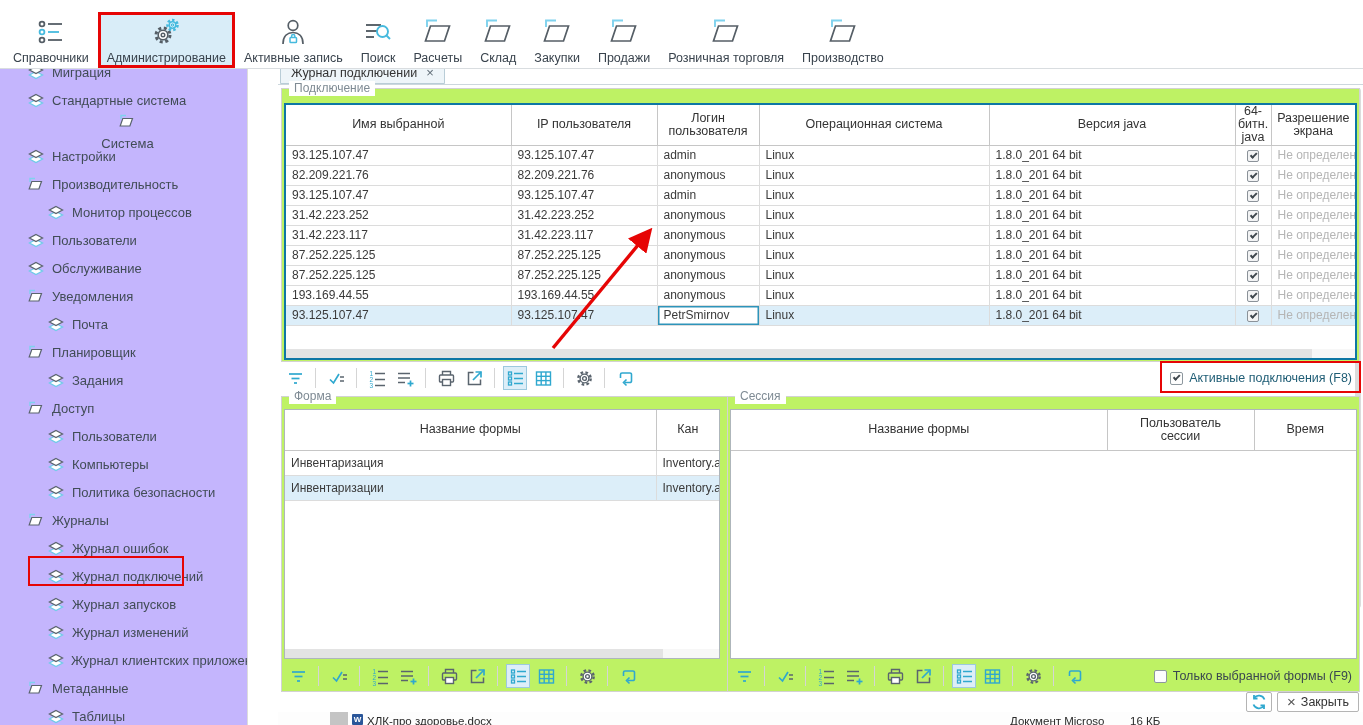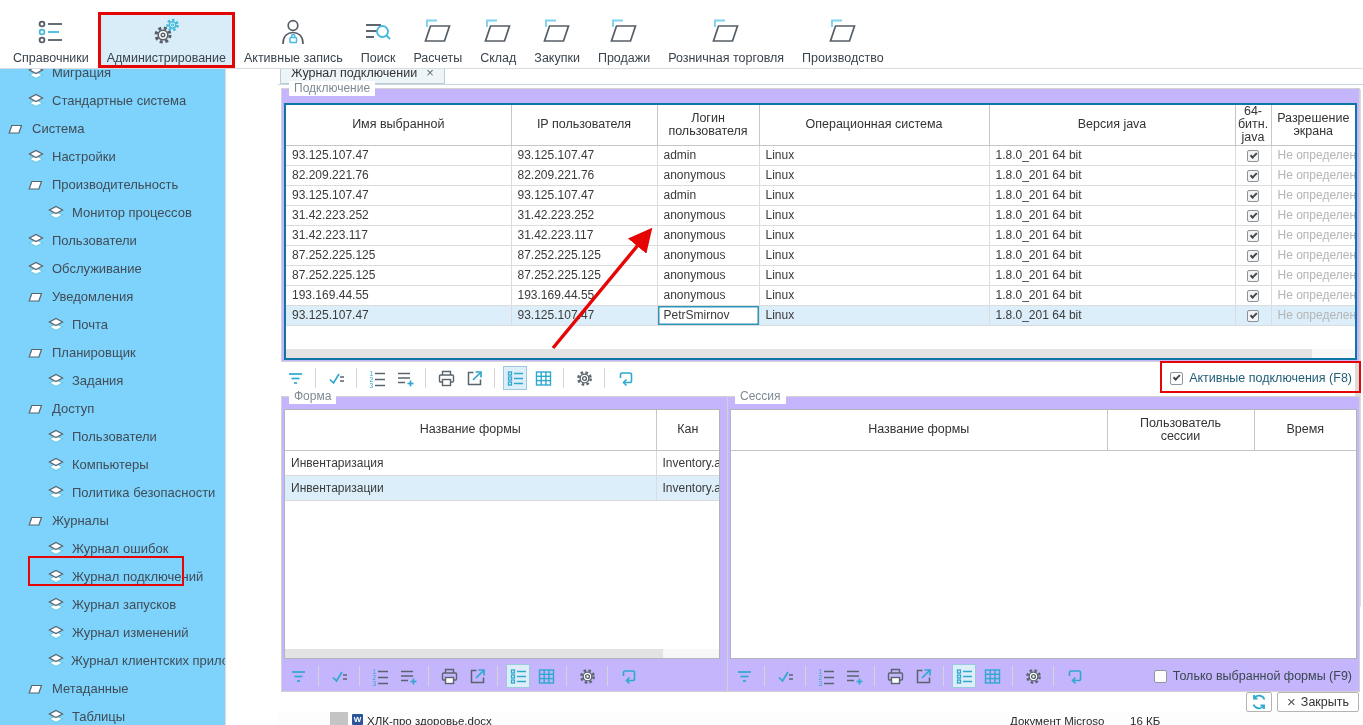--- a/index.html
+++ b/index.html
@@ -10,40 +10,40 @@
   
   .topbar { position:absolute; left:0; top:12px; width:1363px; height:57px; background:#fff;
     border-bottom:1px solid #d9dde0; display:flex; align-items:stretch; padding-left:4px; z-index:2; }
   .tb-btn { display:flex; flex-direction:column; align-items:center; justify-content:space-between;
     padding:4px 9px 3px; cursor:default; }
   .tb-btn .tb-icon { height:31px; display:flex; align-items:center; }
   .tb-label { font-size:12.5px; color:#39434d; white-space:nowrap; }
   .tb-btn.active { background:#d9edf8; border:3px solid #e60505; padding:1px 6px 0; }
 
   
-  .sidebar { position:absolute; left:0; top:58px; width:226px; height:667px; background:#7dd3fc;
+  .sidebar { position:absolute; left:0; top:58px; width:248px; height:667px; background:#c4b5fd;
     border-right:1px solid #dcdcdc; overflow:hidden; }
   .tree-item { height:28px; display:flex; align-items:center; gap:7px; font-size:13px; color:#414c56;
     white-space:nowrap; cursor:default; }
-  .tree-item.lvl0 { padding-left:8px; }
+  .tree-item.lvl0 { padding-left:8px;flex-direction:column; }
   .tree-item.lvl1 { padding-left:28px; }
   .tree-item.lvl2 { padding-left:48px; }
   .tree-icon { display:flex; width:17px; }
   .side-scroll { position:absolute; right:2px; top:88px; width:6px; height:520px; background:#dcdcdc;
     border-radius:3px; }
 
   
   .tabstrip { position:absolute; left:278px; top:57px; width:1085px; height:28px; background:#fff;
     border-bottom:1px solid #ccd7dd; display:flex; align-items:flex-end; padding-left:2px; }
   .tab { height:23px; display:flex; align-items:center; gap:9px; padding:0 10px; background:#eef5f9;
     border:1px solid #b9cdd7; font-size:12.5px; color:#333; border-radius:2px 2px 0 0; }
   .tab-close { color:#5f6c76; font-size:13px; line-height:10px; cursor:pointer; }
 
   
-  .group { position:absolute; border:1px solid #d2d2d2; background:#c4b5fd; }
+  .group { position:absolute; border:1px solid #d2d2d2; background:#bef264; }
   .group > .legend { position:absolute; top:-8px; left:7px; background:#fff; padding:0 5px;
     font-size:12px; color:#7f8b94; line-height:15px; }
   .g-connection { left:281px; top:88px;  width:1079px; height:274px; }
   .g-form       { left:281px; top:396px; width:479px;  height:296px; }
   .g-session    { left:727px; top:396px; width:633px;  height:296px; }
 
   .twrap { position:absolute; overflow:hidden; background:#fff; }
   .g-connection .twrap { left:2px; top:14px; width:1073px; height:257px; border:2px solid #0e76a4; }
   .g-form .twrap    { left:2px; top:12px; width:436px; height:250px; border:1px solid #aeb6bb; }
   .g-session .twrap { left:2px; top:12px; width:627px; height:250px; border:1px solid #aeb6bb; }

